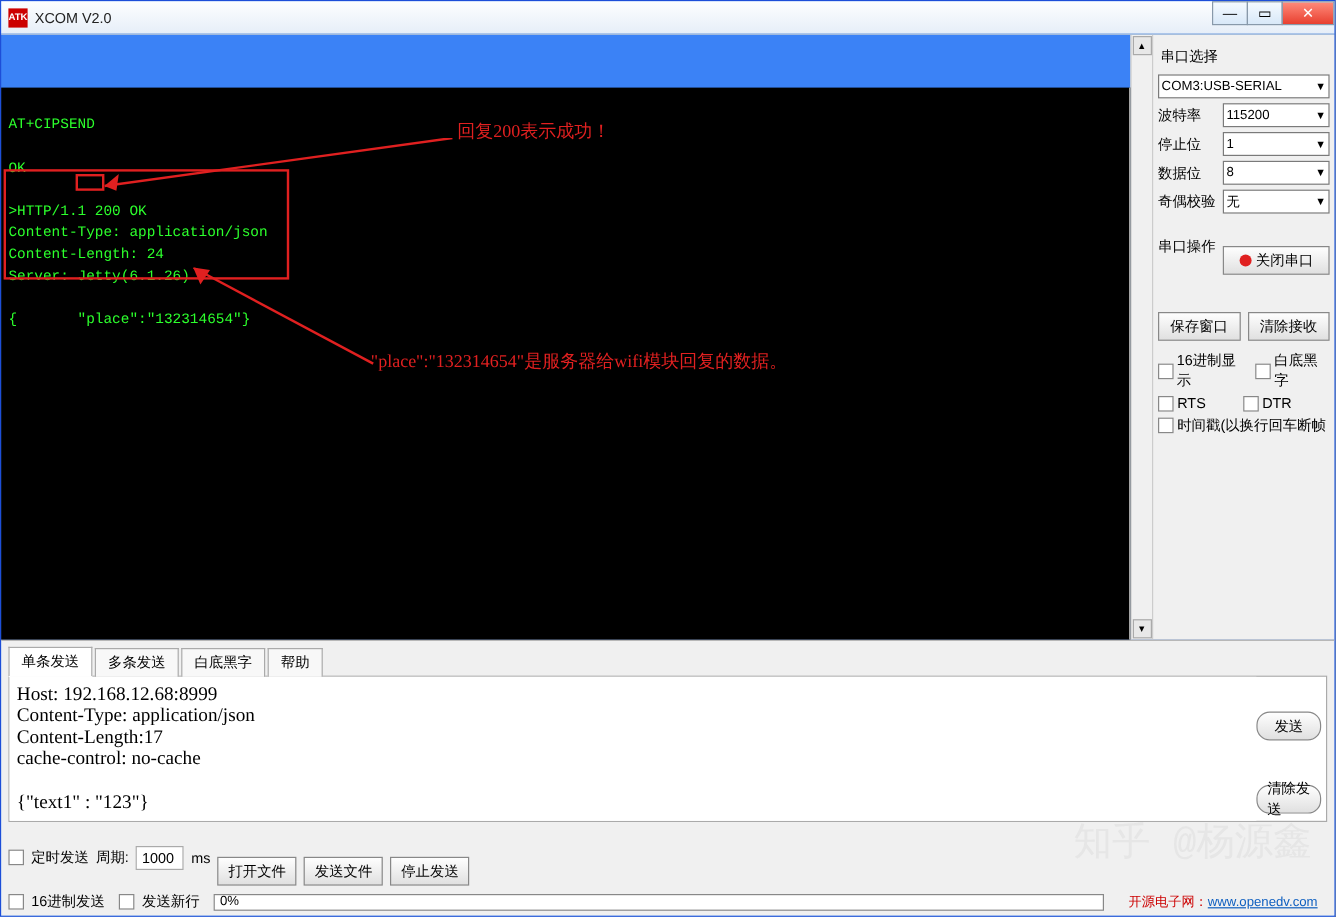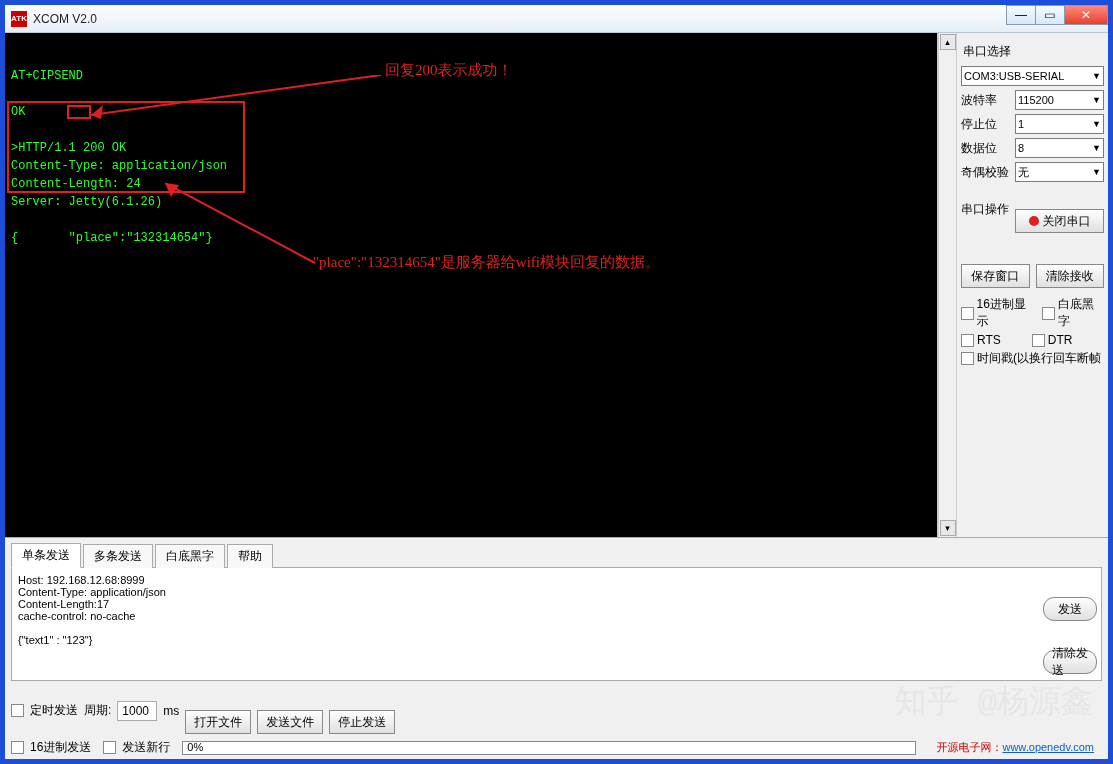--- a/index.html
+++ b/index.html
@@ -1,26 +1,26 @@
 <!DOCTYPE html>
 <html><head>
 <meta charset="utf-8">
 <style>
 * { box-sizing: border-box; margin: 0; padding: 0; }
 body { font-family: "Microsoft YaHei", SimSun, sans-serif; font-size: 12px; background: #f0f0f0; width: 1113px; height: 764px; overflow: hidden; position: relative; }
-.window { width: 1113px; height: 764px; border: 5px solid #1d4ed8; background: #3b82f6; display: flex; flex-direction: column; }
+.window { width: 1113px; height: 764px; border: 1px solid #1d4ed8; background: #3b82f6; display: flex; flex-direction: column; }
 .titlebar { height: 28px; background: linear-gradient(#fdfeff, #e6eef8); display: flex; align-items: center; padding: 0 6px; border-bottom: 1px solid #b8c8d8; position: relative; }
 .title-icon { width: 16px; height: 16px; background: #c00; color: #fff; font-size: 8px; font-weight: bold; display: flex; align-items: center; justify-content: center; margin-right: 6px; line-height: 1; }
 .title-text { font-size: 12px; color: #222; }
 .winbtns { position: absolute; right: 0; top: 0; display: flex; }
 .wbtn { width: 30px; height: 20px; border: 1px solid #8899aa; background: linear-gradient(#f5faff,#d8e8f8); margin-left: -1px; display: flex; align-items: center; justify-content: center; font-size: 12px; }
 .wbtn.close { background: linear-gradient(#ff8a7a,#e84030); color: #fff; width: 44px; }
 .main { flex: 1; display: flex; }
 .terminal-wrap { flex: 1; display: flex; flex-direction: column; }
-.terminal { flex: 1; background: #000; color: #2cff2c; font-family: "Courier New", monospace; font-size: 12px; padding: 16px 6px; position: relative; border-right: 1px solid #ccc; line-height: 1.5; white-space: pre; overflow: hidden; }
+.terminal { flex: 1; background: #000; color: #2cff2c; font-family: "Courier New", monospace; font-size: 12px; padding: 4px 6px; position: relative; border-right: 1px solid #ccc; line-height: 1.5; white-space: pre; overflow: hidden; margin-top: 44px; }
 .redbox { position: absolute; border: 2px solid #e02020; pointer-events: none; }
 .annot { position: absolute; color: #e02020; font-size: 15px; font-family: "Microsoft YaHei"; pointer-events: none; }
 .arrow { position: absolute; pointer-events: none; }
 .scrollbar { width: 18px; background: #f0f0f0; border-left: 1px solid #ccc; display: flex; flex-direction: column; align-items: center; }
 .scroll-arrow { width: 16px; height: 16px; border: 1px solid #aaa; background: #e8e8e8; font-size: 9px; display: flex; align-items: center; justify-content: center; margin: 1px; }
 .sidebar { width: 152px; background: #f0f0f0; padding: 6px 4px; border-left: 1px solid #ccc; }
 .side-group-title { font-size: 12px; margin: 4px 0 6px 2px; }
 .side-row { display: flex; align-items: center; margin: 4px 0; gap: 4px; }
 .side-label { width: 50px; font-size: 12px; }
 .combo { flex: 1; height: 20px; border: 1px solid #7a7a7a; background: #fff; font-size: 11px; padding: 1px 2px; display: flex; align-items: center; justify-content: space-between; }
@@ -29,21 +29,21 @@
 .btn.red-dot::before { content: ""; width: 10px; height: 10px; border-radius: 50%; background: #e02020; margin-right: 4px; }
 .side-btns { display: flex; gap: 6px; margin: 8px 0; }
 .side-btns .btn { flex: 1; padding: 0 4px; }
 .chk-row { display: flex; align-items: center; gap: 3px; font-size: 12px; margin: 3px 0; }
 .chk { width: 13px; height: 13px; border: 1px solid #888; background: #fff; }
 .bottom-pane { border-top: 1px solid #aaa; background: #f0f0f0; }
 .tabs { display: flex; align-items: flex-end; padding: 4px 6px 0 6px; }
 .tab { padding: 3px 10px; border: 1px solid #aaa; border-bottom: none; background: #f8f8f8; font-size: 12px; margin-right: 2px; position: relative; top: 1px; }
 .tab.active { background: #fff; border-bottom: 1px solid #fff; }
 .send-area { display: flex; border: 1px solid #aaa; margin: 0 6px 4px 6px; background: #fff; }
-.send-text { flex: 1; font-family: Liberation Sans, sans-serif; font-size: 11px; padding: 6px; white-space: pre; border: none; background: #fff; min-height: 80px; }
+.send-text { flex: 1; font-family: Liberation Serif, serif; font-size: 16px; padding: 6px; white-space: pre; border: none; background: #fff; min-height: 80px; }
 .send-right { width: 58px; display: flex; flex-direction: column; justify-content: space-between; padding: 6px 4px 6px 0; gap: 6px; }
 .send-right .btn { width: 100%; border-radius: 11px; }
 .bottom-controls { display: flex; align-items: center; padding: 2px 6px; gap: 6px; }
 .finput { height: 20px; border: 1px solid #aaa; background: #fff; font-size: 12px; padding: 0 4px; }
 .path-box { flex: 1; height: 20px; border: 1px solid #aaa; background: #f8f8f8; font-family: "Courier New", monospace; font-size: 11px; padding: 2px 4px; }
 .progress { flex: 1; height: 14px; border: 1px solid #888; background: #fff; position: relative; margin: 0 6px; }
 .progress-label { position: absolute; left: 4px; top: -1px; font-size: 11px; }
 .footer-link { font-size: 11px; color: #c00; padding: 2px 8px; text-align: right; }
 .footer-link a { color: #1060c0; text-decoration: underline; }
 .watermark { position: absolute; right: 20px; bottom: 40px; font-size: 32px; color: rgba(200,200,200,0.25); font-family: Liberation Mono, monospace; pointer-events: none; }

